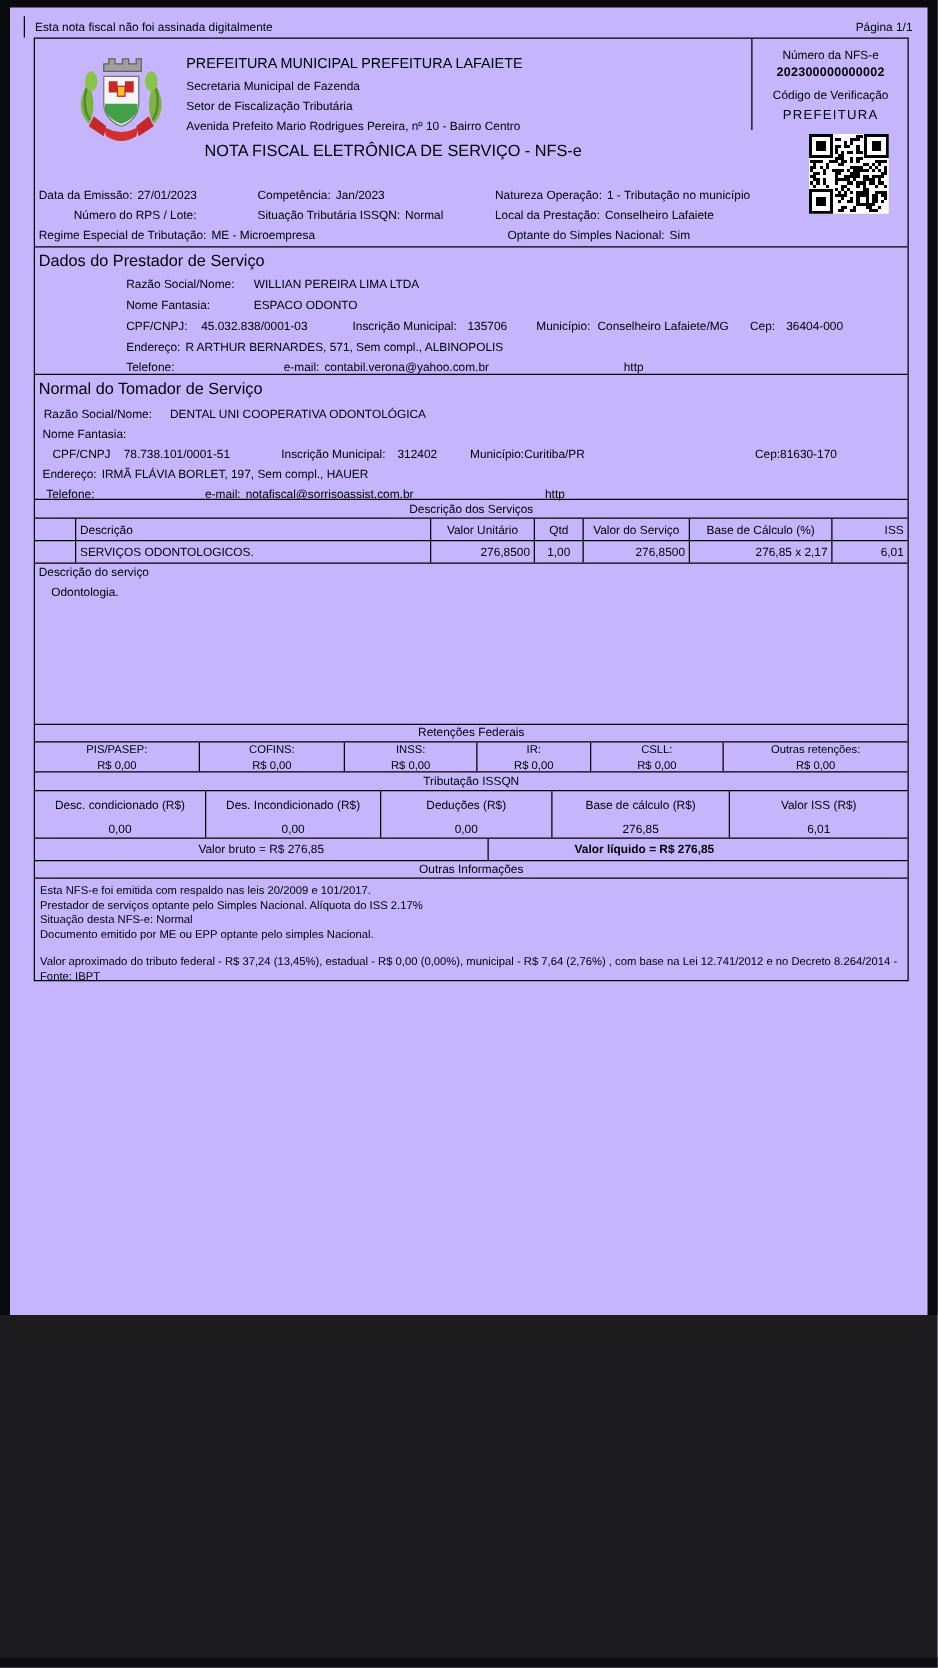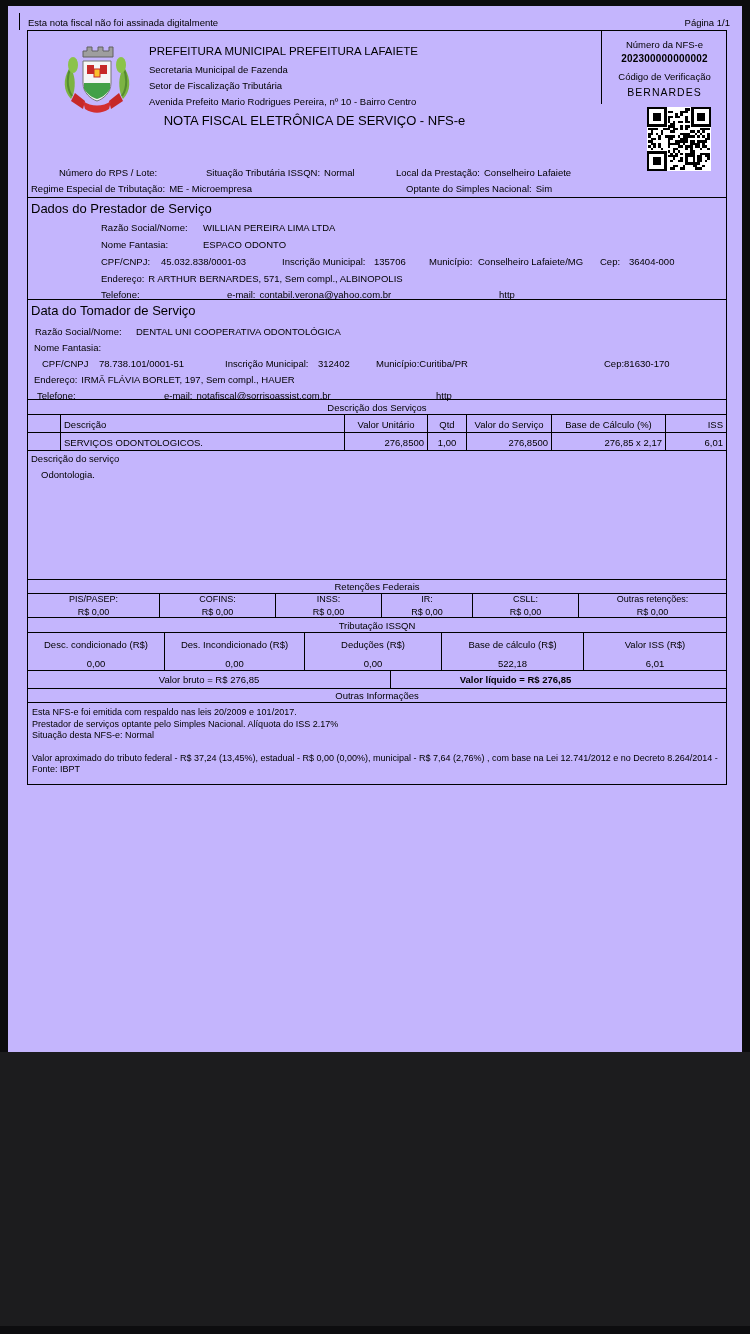--- a/index.html
+++ b/index.html
@@ -119,21 +119,21 @@
         <div class="org-name">PREFEITURA MUNICIPAL PREFEITURA LAFAIETE</div>
         <div class="org-line">Secretaria Municipal de Fazenda</div>
         <div class="org-line">Setor de Fiscalização Tributária</div>
         <div class="org-line">Avenida Prefeito Mario Rodrigues Pereira, nº 10 - Bairro Centro</div>
       </div>
       <div class="hdr-divider"></div>
       <div class="nfse-block">
         <div class="nfse-label">Número da NFS-e</div>
         <div class="nfse-number">202300000000002</div>
         <div class="code-label">Código de Verificação</div>
-        <div class="code-value">BERNARDES</div>
+        <div class="code-value">PREFEITURA</div>
       </div>
       <div class="doc-title">NOTA FISCAL ELETRÔNICA DE SERVIÇO - NFS-e</div>
       <div class="qr" id="qr"><svg viewBox="-0.5 -0.5 26 26" width="64" height="64" shape-rendering="crispEdges">
             <rect x="-0.5" y="-0.5" width="26" height="26" fill="#fff"></rect>
             <rect x="15" y="0" width="1" height="1" fill="#000"></rect>
             <rect x="16" y="0" width="1" height="1" fill="#000"></rect>
             <rect x="8" y="1" width="1" height="1" fill="#000"></rect>
             <rect x="9" y="1" width="1" height="1" fill="#000"></rect>
             <rect x="13" y="1" width="1" height="1" fill="#000"></rect>
             <rect x="14" y="1" width="1" height="1" fill="#000"></rect>
@@ -334,20 +334,25 @@
             <rect x="0" y="0" width="7" height="7" fill="none" stroke="#000"></rect>
             <rect x="2" y="2" width="3" height="3" fill="#000"></rect>
             <rect x="18" y="0" width="7" height="7" fill="none" stroke="#000"></rect>
             <rect x="20" y="2" width="3" height="3" fill="#000"></rect>
             <rect x="0" y="18" width="7" height="7" fill="none" stroke="#000"></rect>
             <rect x="2" y="20" width="3" height="3" fill="#000"></rect>
           </svg></div>
     </div>
 
     <div class="sec meta">
+      <div class="meta-row" style="top:8px;">
+        <span class="meta-cell" style="left:3px;"><span class="lbl">Data da Emissão:</span><span>27/01/2023</span></span>
+        <span class="meta-cell" style="left:178px;"><span class="lbl">Competência:</span><span>Jan/2023</span></span>
+        <span class="meta-cell" style="left:368px;"><span class="lbl">Natureza Operação:</span><span>1 - Tributação no município</span></span>
+      </div>
       <div class="meta-row" style="top:24px;">
         <span class="meta-cell" style="left:3px;padding-left:28px;"><span class="lbl">Número do RPS / Lote:</span><span></span></span>
         <span class="meta-cell" style="left:178px;"><span class="lbl">Situação Tributária ISSQN:</span><span>Normal</span></span>
         <span class="meta-cell" style="left:368px;"><span class="lbl">Local da Prestação:</span><span>Conselheiro Lafaiete</span></span>
       </div>
       <div class="meta-row" style="top:40px;">
         <span class="meta-cell" style="left:3px;"><span class="lbl">Regime Especial de Tributação:</span><span>ME - Microempresa</span></span>
         <span class="meta-cell" style="left:378px;"><span class="lbl">Optante do Simples Nacional:</span><span>Sim</span></span>
       </div>
     </div>
@@ -374,21 +379,21 @@
       </div>
       <div class="prow" style="left:73px; top:75px;"><span class="lbl">Endereço:</span><span>R ARTHUR BERNARDES, 571, Sem compl., ALBINOPOLIS</span></div>
       <div class="prow" style="left:0; top:91px; width:698px;">
         <span class="abs" style="left:73px;">Telefone:</span>
         <span class="abs" style="left:199px;"><span class="lbl">e-mail:</span><span>contabil.verona@yahoo.com.br</span></span>
         <span class="abs" style="left:471px;">http</span>
       </div>
     </div>
 
     <div class="sec" style="top:268px; height:100px;">
-      <div class="party-title">Data do Tomador de Serviço</div>
+      <div class="party-title">Normal do Tomador de Serviço</div>
       <div class="prow" style="left:7px; top:26px;">
           <span class="abs" style="left:0;">Razão Social/Nome:</span>
           <span class="abs" style="left:101px;">DENTAL UNI COOPERATIVA ODONTOLÓGICA</span>
         </div>
       <div class="prow" style="left:6px; top:42px;"><span class="lbl">Nome Fantasia:</span><span></span></div>
       <div class="prow" style="left:0; top:58px; width:698px;">
         <span class="abs" style="left:14px;">CPF/CNPJ</span>
         <span class="abs" style="left:71px;">78.738.101/0001-51</span>
         <span class="abs" style="left:197px;">Inscrição Municipal:</span>
         <span class="abs" style="left:290px;">312402</span>
@@ -465,35 +470,36 @@
       <div style="width:140px;">
           <div>Des. Incondicionado (R$)</div>
           <div class="issqn-val">0,00</div>
         </div>
       <div style="width:137px;">
           <div>Deduções (R$)</div>
           <div class="issqn-val">0,00</div>
         </div>
       <div style="width:142px;">
           <div>Base de cálculo (R$)</div>
-          <div class="issqn-val">522,18</div>
+          <div class="issqn-val">276,85</div>
         </div>
       <div style="width:143px;">
           <div>Valor ISS (R$)</div>
           <div class="issqn-val">6,01</div>
         </div>
     </div>
     <div class="sec bruto-row" style="top:639px; height:18px;">
       <div class="bruto-left">Valor bruto = R$ 276,85</div>
       <div class="bruto-right">Valor líquido = R$ 276,85</div>
     </div>
 
     <div class="sec band" style="top:657px; height:14px; padding-top:1px;">Outras Informações</div>
     <div class="sec other-text" style="top:671px; height:84px;">
       <div>Esta NFS-e foi emitida com respaldo nas leis 20/2009 e 101/2017.</div>
       <div>Prestador de serviços optante pelo Simples Nacional. Alíquota do ISS 2.17%</div>
       <div>Situação desta NFS-e: Normal</div>
+      <div>Documento emitido por ME ou EPP optante pelo simples Nacional.</div>
       <div class="other-gap"></div>
       <div>Valor aproximado do tributo federal - R$ 37,24 (13,45%), estadual - R$ 0,00 (0,00%), municipal - R$ 7,64 (2,76%) , com base na Lei 12.741/2012 e no Decreto 8.264/2014 - Fonte: IBPT</div>
     </div>
 
   </div>
 </div>
 
 </body></html>

